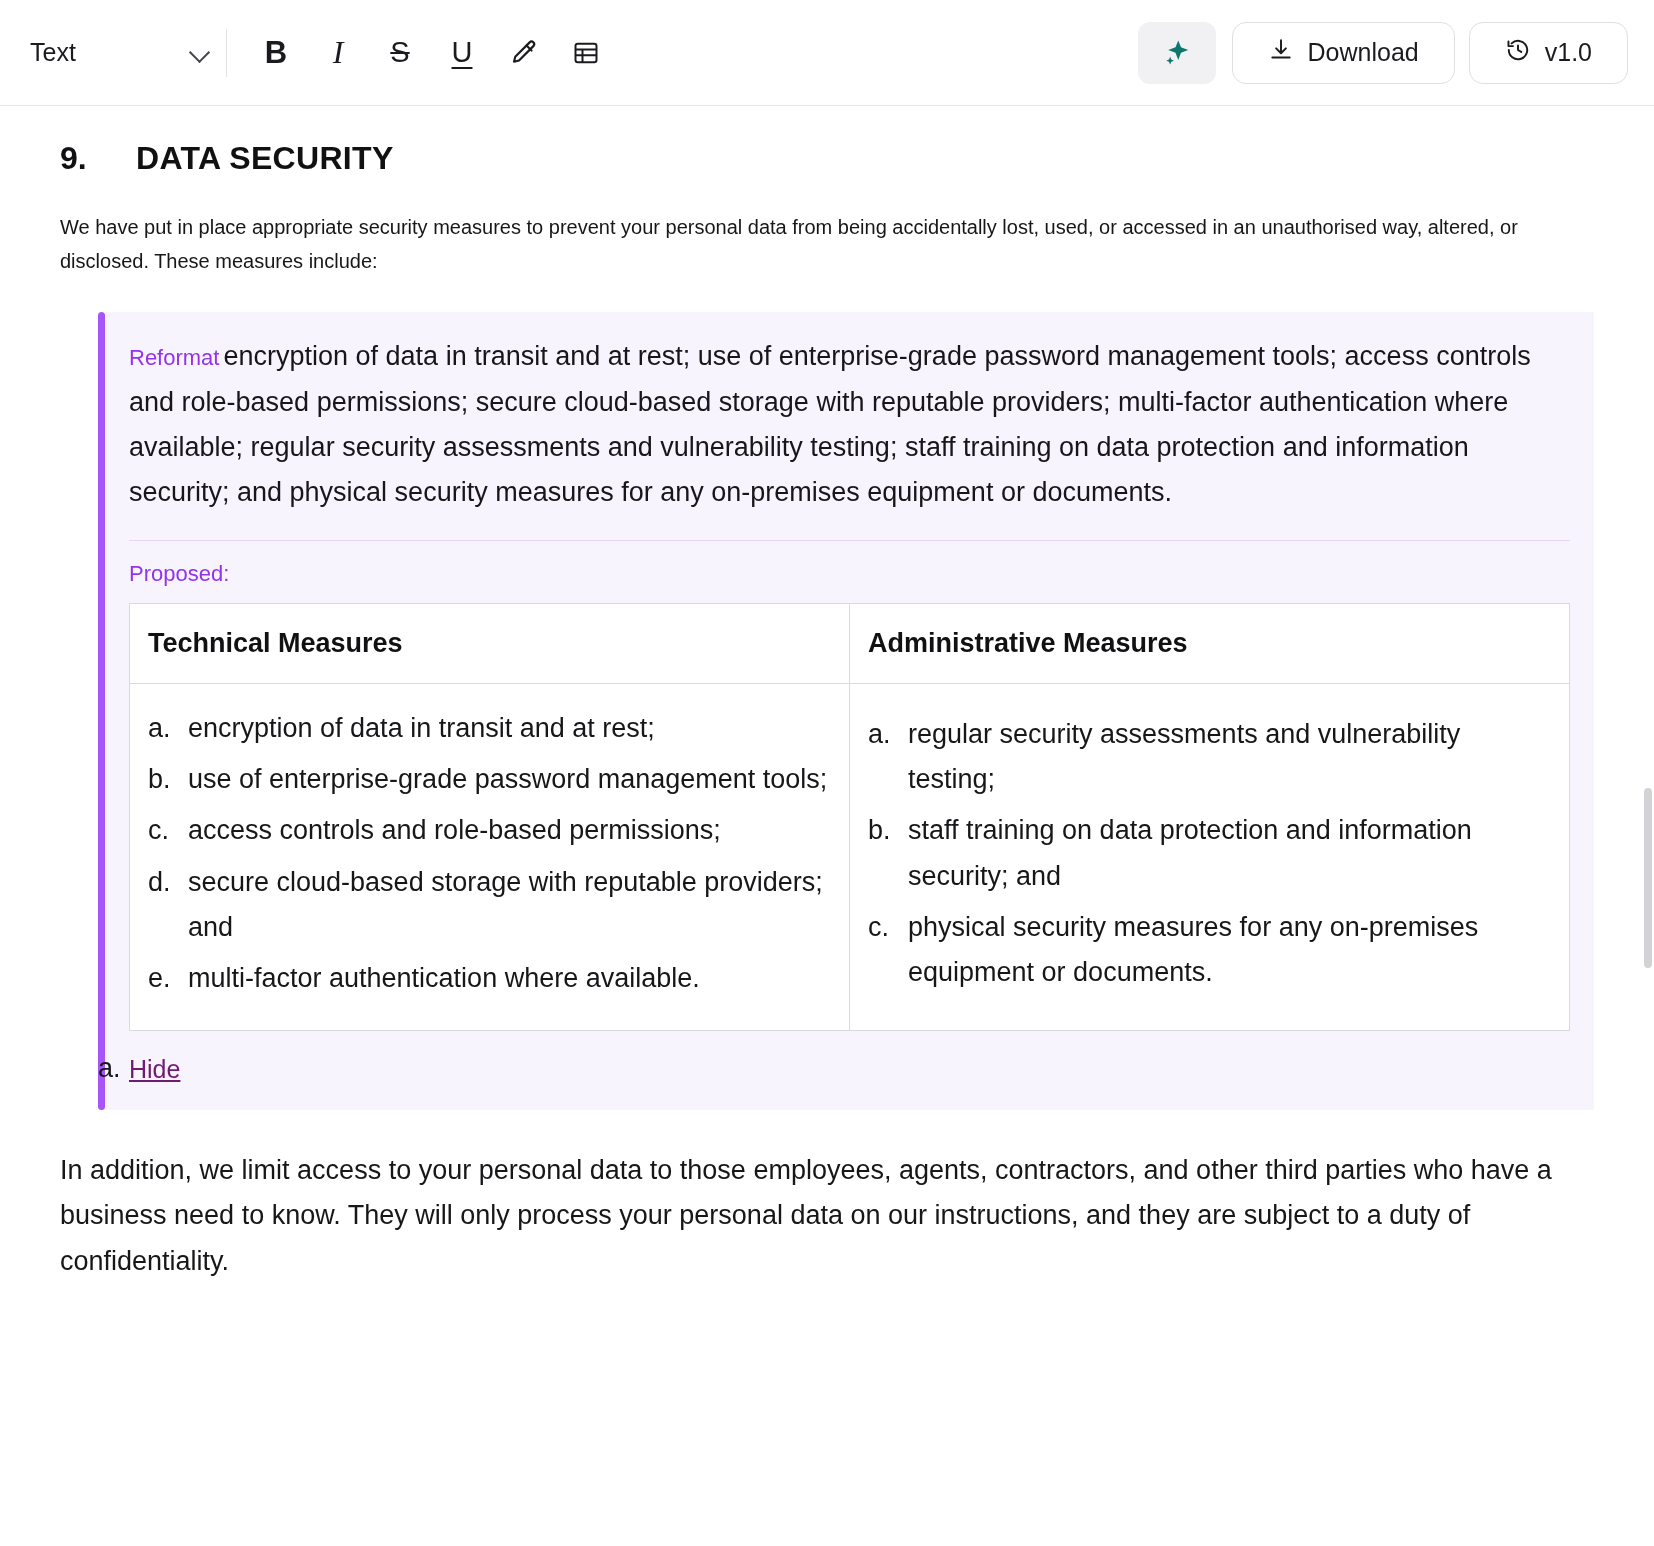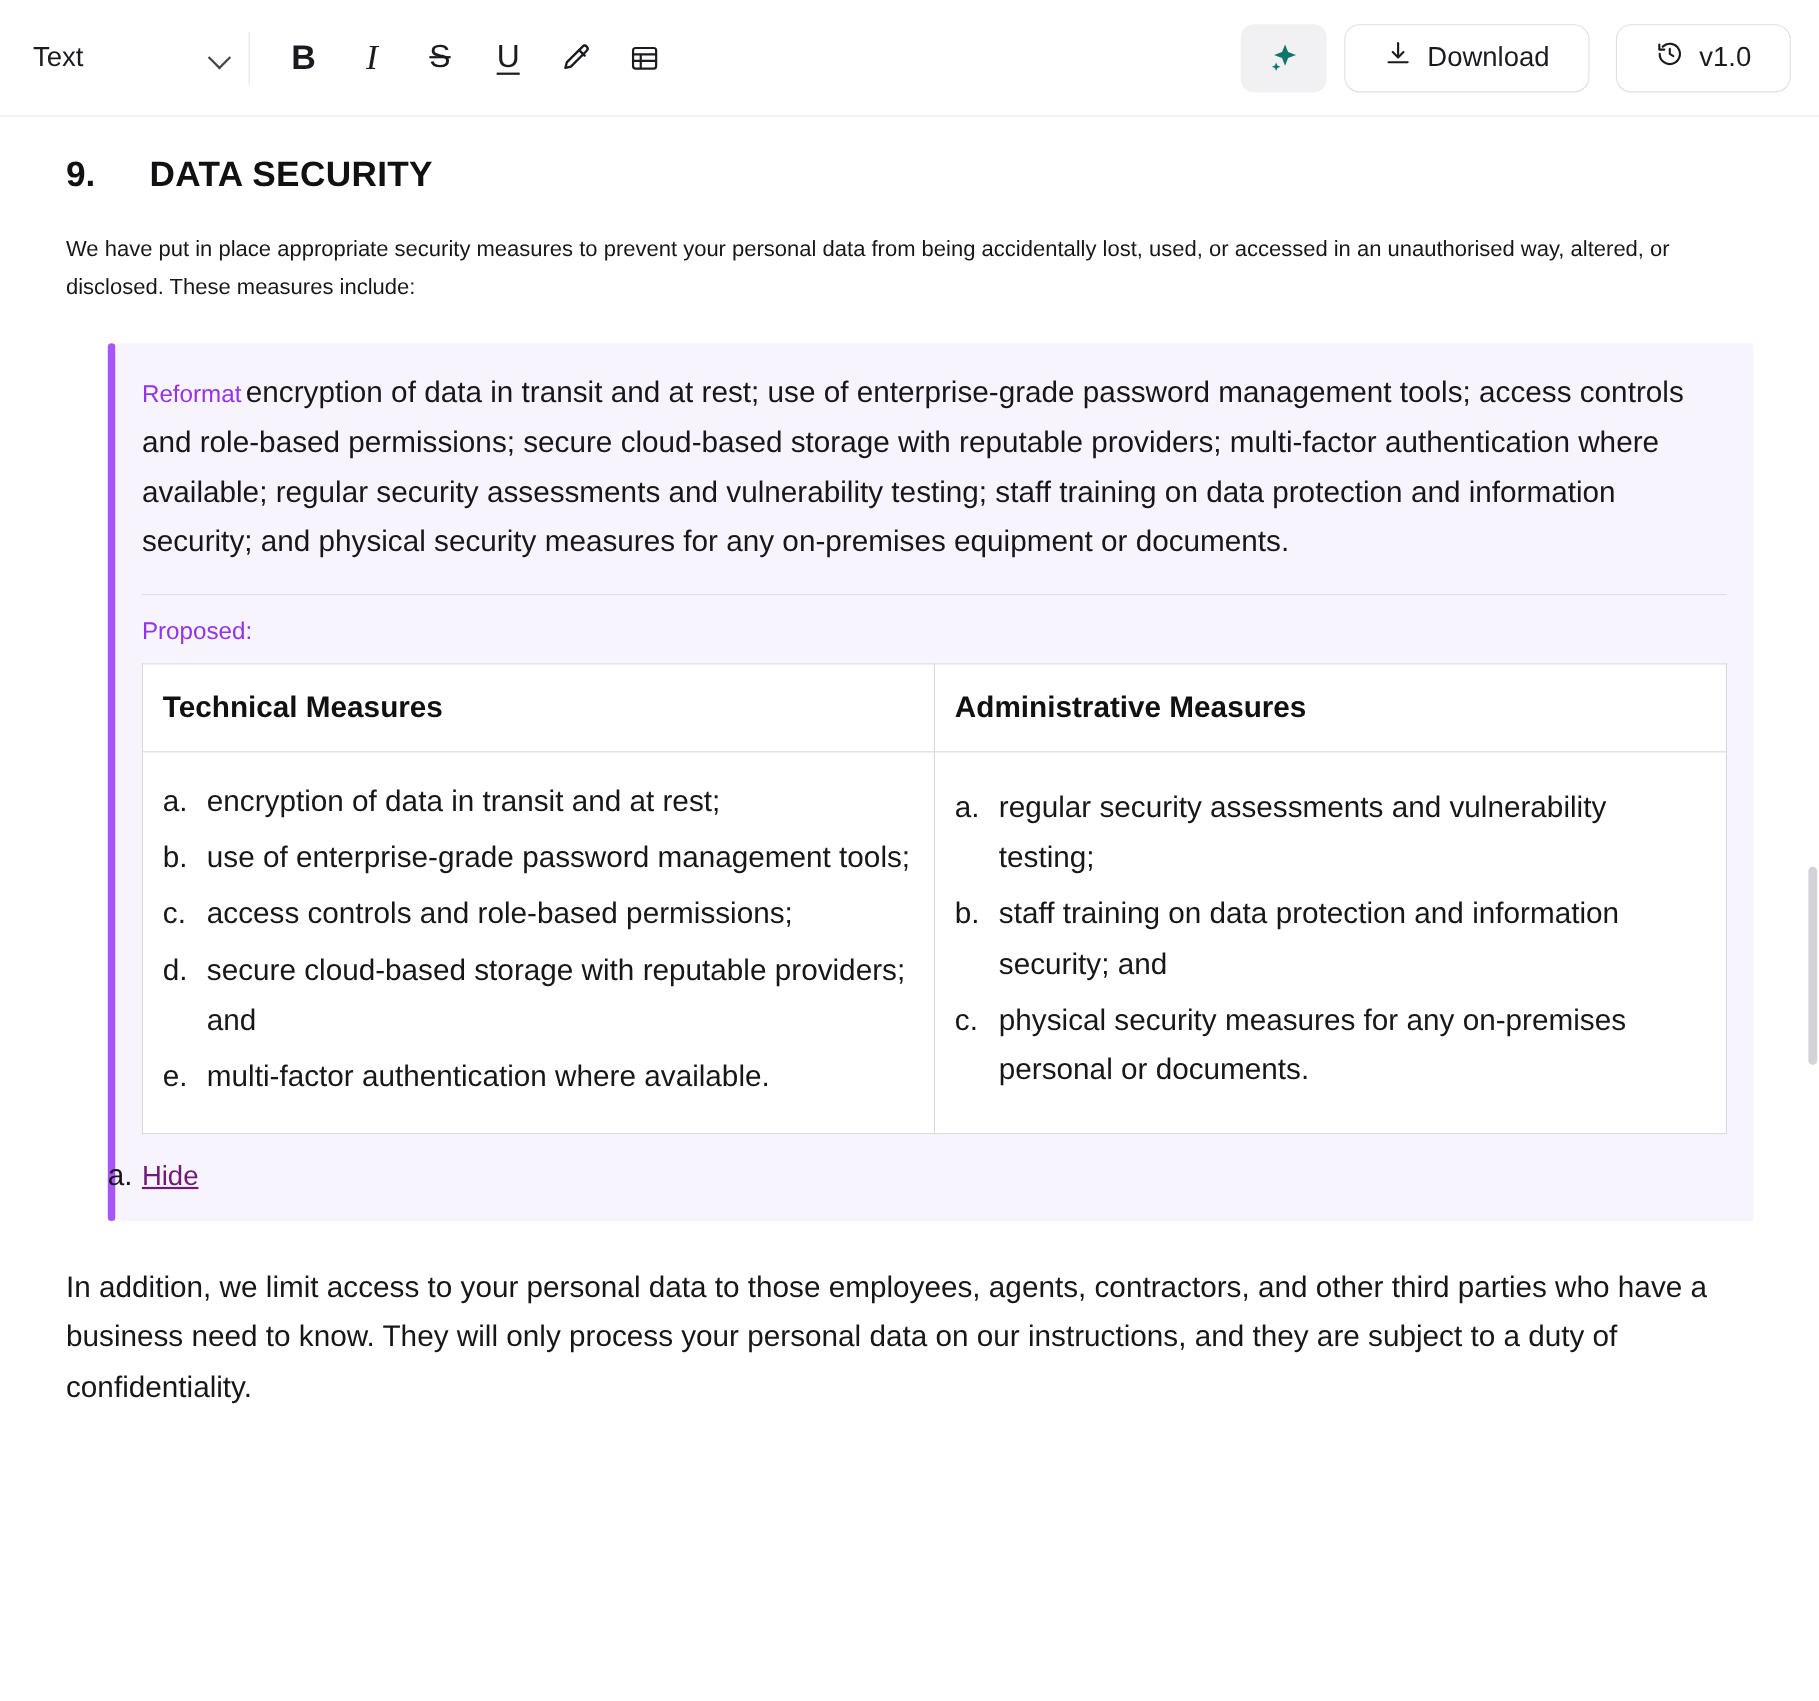--- a/index.html
+++ b/index.html
@@ -95,21 +95,21 @@
     display: flex;
     align-items: center;
     gap: 14px;
     padding: 0 35px;
     font-size: 25px;
     color: #1b1b1f;
     cursor: pointer;
     background: #fff;
     white-space: nowrap;
   }
-  .pill + .pill { margin-left: 24px; }
+  .pill + .pill { margin-left: 14px; }
 
   
   .doc {
     padding: 34px 60px 0 60px;
     position: relative;
   }
   .h-num-row {
     display: flex;
     align-items: baseline;
     gap: 24px;
@@ -379,21 +379,21 @@
                 <li>
                   <span class="marker">a.</span>
                   <span class="txt">regular security assessments and vulnerability testing;</span>
                 </li>
                 <li>
                   <span class="marker">b.</span>
                   <span class="txt">staff training on data protection and information security; and</span>
                 </li>
                 <li>
                   <span class="marker">c.</span>
-                  <span class="txt">physical security measures for any on-premises personal or documents.</span>
+                  <span class="txt">physical security measures for any on-premises equipment or documents.</span>
                 </li>
               </ul>
             </td>
           </tr>
         </tbody>
       </table>
 
       <div class="hide-row">
         <span class="hide-link">Hide</span>
       </div>

